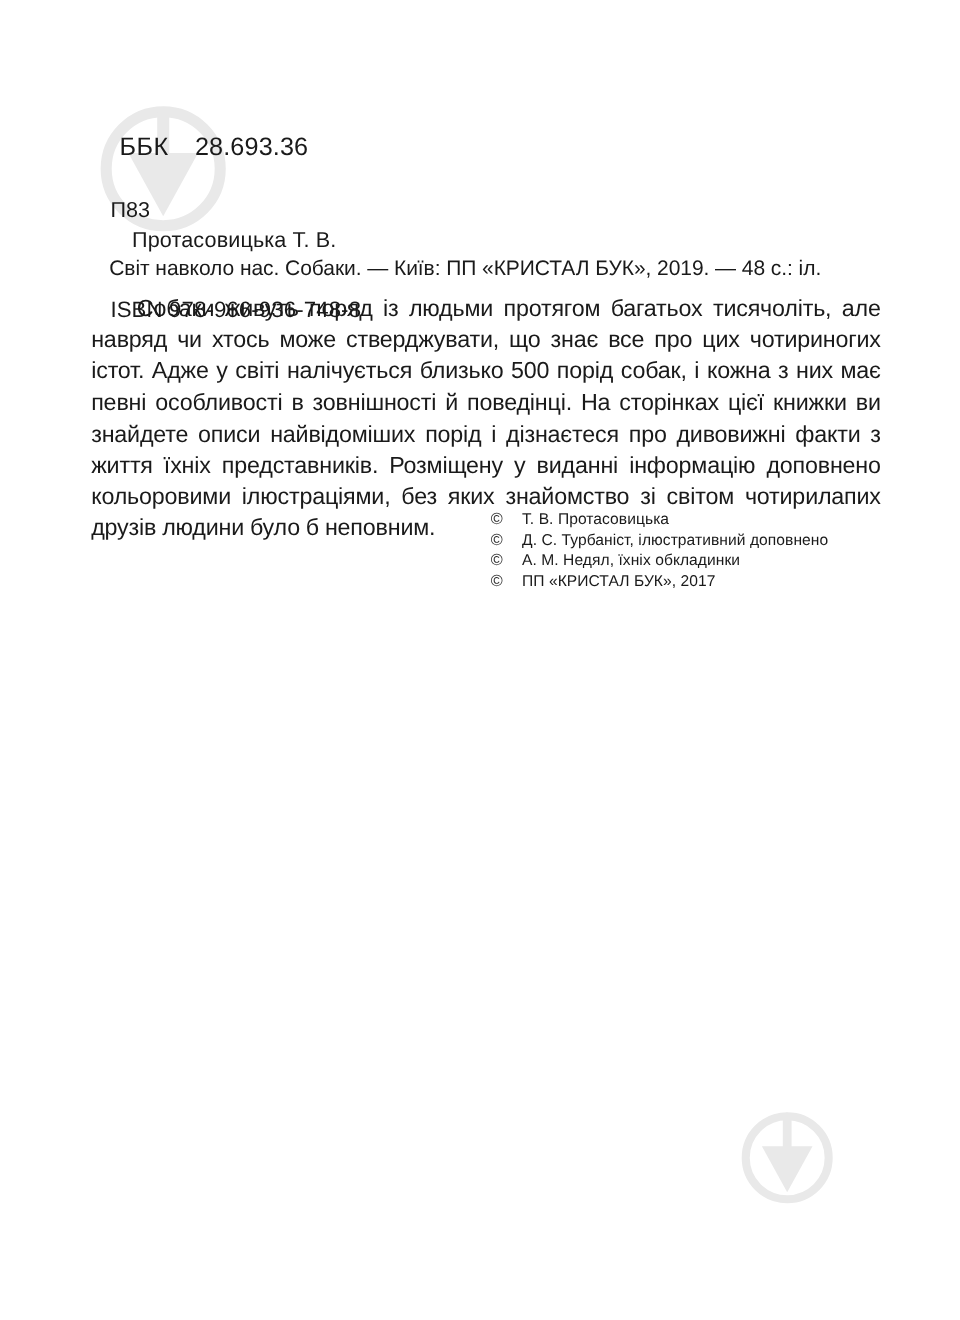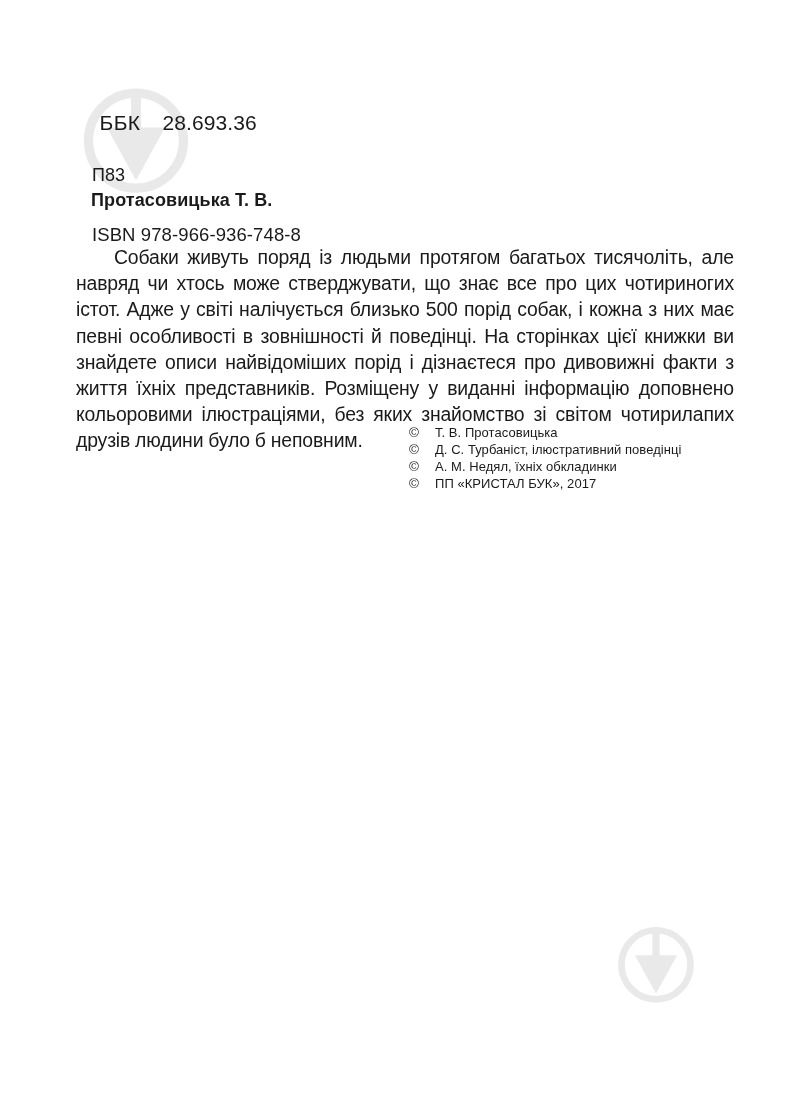--- a/index.html
+++ b/index.html
@@ -72,22 +72,22 @@
   .line-code {
     font-size: 18px;
     line-height: 24px;
     margin-left: 40px;
     margin-top: 1px;
   }
 
   .line-author {
     font-size: 18px;
     line-height: 22px;
-    font-weight: bold;
-    margin-left: 39px;
+    font-weight: normal;
+    margin-left: 58px;
     margin-top: 2px;
     letter-spacing: 0.1px;
   }
 
   .line-title {
     font-size: 17.5px;
     line-height: 22px;
     margin-left: 39px;
     margin-top: 1px;
     white-space: nowrap;
@@ -186,39 +186,40 @@
     <div class="cip-block">
 
       <div class="line-bbk">
         <span class="bbk-label">ББК</span><span class="bbk-code">28.693.36</span>
       </div>
 
       <div class="line-code">П83</div>
 
       <div class="line-author">Протасовицька Т. В.</div>
 
+      <div class="line-title">Світ навколо нас. Собаки. — Київ: ПП «КРИСТАЛ БУК», 2019. — 48 с.: іл.</div>
 
       <div class="line-isbn">ISBN 978-966-936-748-8</div>
 
     </div>
 
     <div class="annotation">
       <p class="para-indent no-justify-tail">Собаки живуть поряд із людьми протягом багатьох тисячоліть, але навряд чи хтось може стверджувати, що знає все про цих чотириногих істот. Адже у світі налічується близько 500 порід собак, і кожна з них має певні особливості в зовнішності й поведінці. На сторінках цієї книжки ви знайдете описи найвідоміших порід і дізнаєтеся про дивовижні факти з життя їхніх представників. Розміщену у виданні інформацію доповнено кольоровими ілюстраціями, без яких знайомство зі світом чотирилапих друзів людини було б неповним.</p>
     </div>
 
     <div class="copyright">
 
       <div class="copyright-row">
         <span class="copyright-mark">©</span>
         <span class="copyright-text">Т. В. Протасовицька</span>
       </div>
 
       <div class="copyright-row">
         <span class="copyright-mark">©</span>
-        <span class="copyright-text">Д. С. Турбаніст, ілюстративний поведінці</span>
+        <span class="copyright-text">Д. С. Турбаніст, ілюстративний доповнено</span>
       </div>
 
       <div class="copyright-row">
         <span class="copyright-mark">©</span>
         <span class="copyright-text">А. М. Недял,  їхніх обкладинки</span>
       </div>
 
       <div class="copyright-row">
         <span class="copyright-mark">©</span>
         <span class="copyright-text">ПП «КРИСТАЛ БУК», 2017</span>

